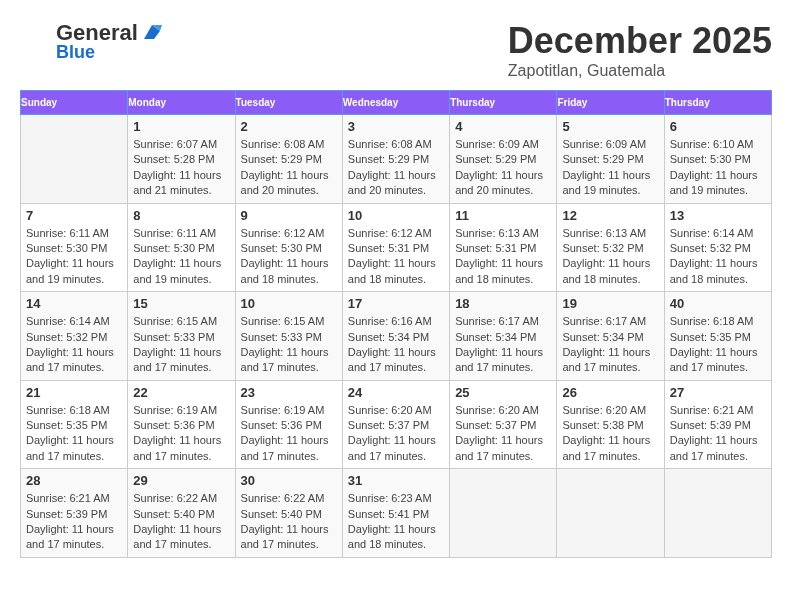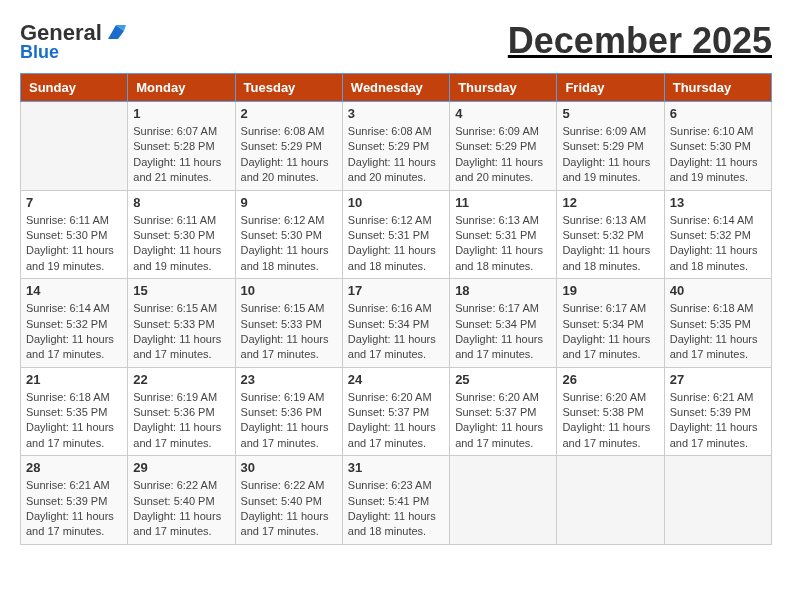--- a/index.html
+++ b/index.html
@@ -13,56 +13,56 @@
     .header {
       display: flex;
       justify-content: space-between;
       align-items: flex-start;
       margin-bottom: 10px;
     }
     .logo {
       display: flex;
       flex-direction: column;
       align-items: flex-start;
+      margin-left: 36px;
     }
     .logo-line1 {
       display: flex;
       align-items: center;
       font-size: 22px;
       font-weight: bold;
     }
     .logo-line2 {
       font-size: 18px;
       font-weight: bold;
       color: #1a6dcc;
       margin-top: -4px;
     }
     .title-section {
-      text-decoration: underline;
     }
     .month-title {
       font-size: 36px;
       font-weight: bold;
       color: #333;
     }
     .location {
       font-size: 16px;
       color: #555;
     }
     table {
       width: 100%;
       border-collapse: collapse;
       font-size: 11px;
     }
     thead th {
-      background: #c2410c;
+      background: #8b5cf6;
       color: #fff;
-      padding: 6px 8px;
+      padding: 6px 0;
       text-align: left;
-      font-size: 13px;
+      font-size: 10px;
       font-weight: bold;
       border: 1px solid #5a9be8;
     }
     tbody td {
       border: 1px solid #ccc;
       padding: 4px 5px;
       vertical-align: top;
       width: calc(100% / 7);
       height: 80px;
     }
@@ -97,20 +97,21 @@
       <span style="color:#333;font-size:22px;font-weight:bold;">General</span>
       <svg width="22" height="22" viewBox="0 0 22 22" style="margin-left:2px;margin-top:-2px;">
         <polygon points="4,18 12,4 20,10 14,18" fill="#1a6dcc"></polygon>
         <polygon points="12,4 20,10 22,4" fill="#3a9de8"></polygon>
       </svg>
     </div>
     <div class="logo-line2">Blue</div>
   </div>
   <div class="title-section">
     <div class="month-title">December 2025</div>
+    <div class="location">Zapotitlan, Guatemala</div>
   </div>
 </div>
 
 <table>
   <thead>
     <tr>
     <th>Sunday</th>
         <th>Monday</th>
         <th>Tuesday</th>
         <th>Wednesday</th>

